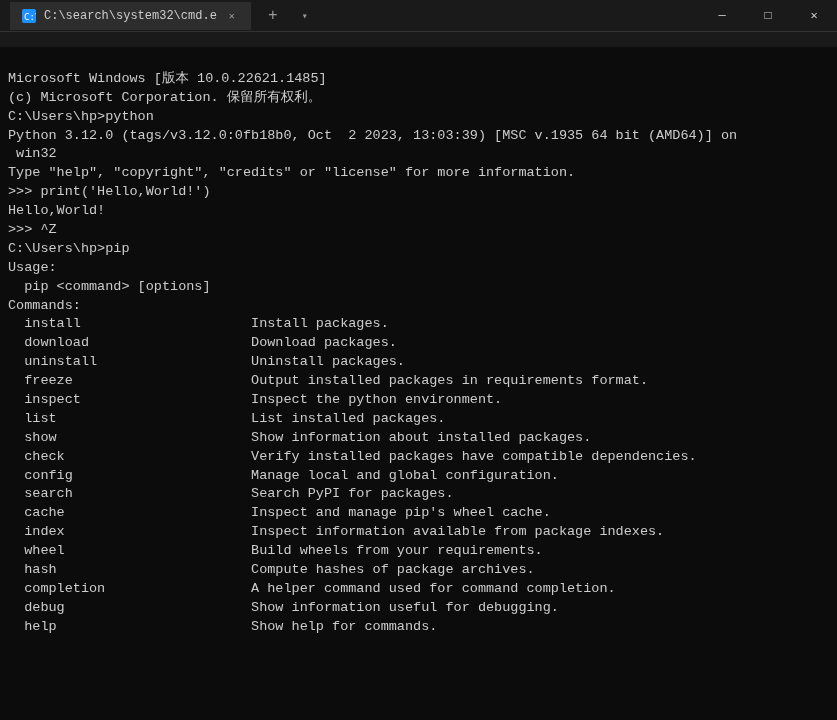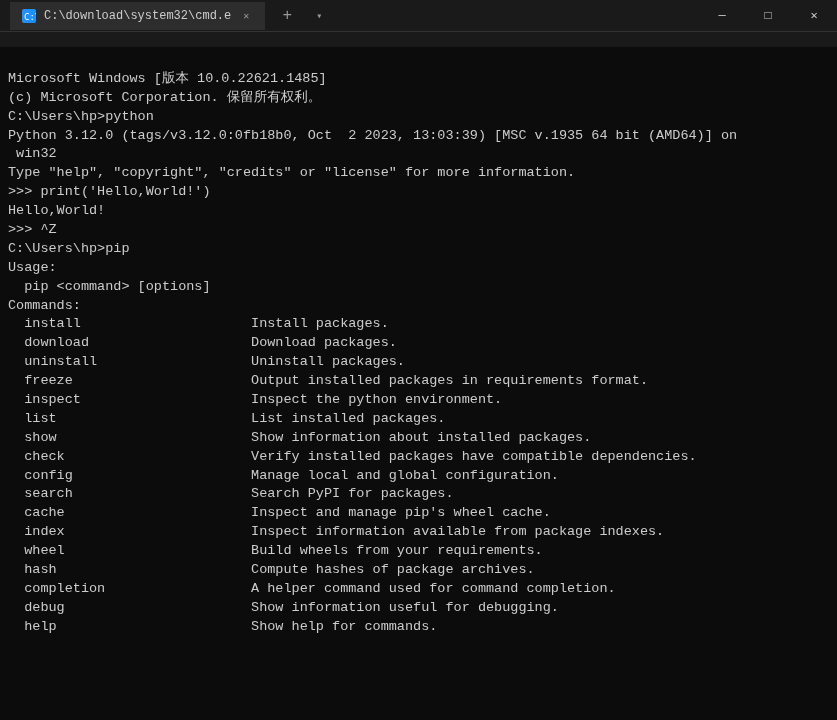--- a/index.html
+++ b/index.html
@@ -105,21 +105,21 @@
 <body>
 
 <div class="titlebar">
   <div class="titlebar-left">
 
     <div class="tab">
       <svg width="14" height="14" viewBox="0 0 14 14" class="tab-icon">
         <rect width="14" height="14" fill="#1e90ff" rx="2"></rect>
         <text x="2" y="11" font-size="9" fill="white" font-family="Consolas,monospace">C:\</text>
       </svg>
-      <span style="color:#ccc; font-size:12px;">C:\download\system32\cmd.e</span>
+      <span style="color:#ccc; font-size:12px;">C:\search\system32\cmd.e</span>
       <span class="close-icon">✕</span>
     </div>
     <div class="tab-new">+</div>
     <div class="tab-dropdown">▾</div>
   </div>
   <div class="titlebar-controls">
     <div class="ctrl-btn">─</div>
     <div class="ctrl-btn">□</div>
     <div class="ctrl-btn close">✕</div>
   </div>

